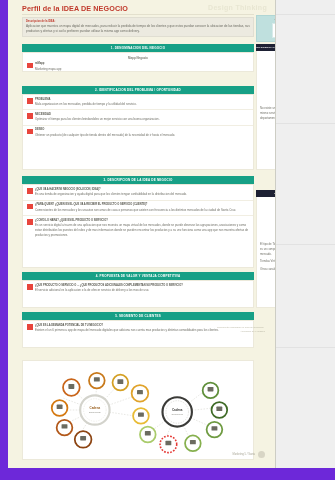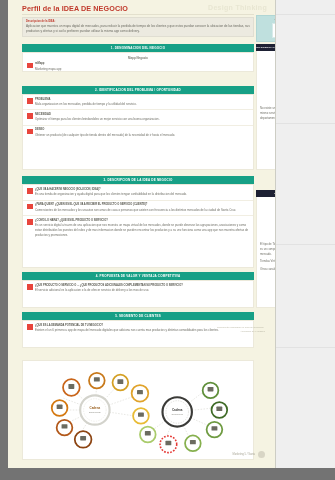--- a/index.html
+++ b/index.html
@@ -2,21 +2,21 @@
 <html><head>
 <meta charset="utf-8">
 <style>
   * { box-sizing: border-box; margin: 0; padding: 0; }
   html, body {
     width: 335px; height: 480px;
     font-family: "Liberation Sans", sans-serif;
     background: #f0f0f0;
     overflow: hidden;
   }
-  .viewport { position: relative; width: 335px; height: 480px; background: #737373; }
+  .viewport { position: relative; width: 335px; height: 480px; background: #6d28d9; }
 
   
   .sheet {
     position: absolute; left: 8px; top: 0px;
     width: 268px; height: 468px;
     background: #f5f3e2;
     border-right: 1px solid #cdcdc4;
     overflow: hidden;
   }
   .sheet-right-rail {

